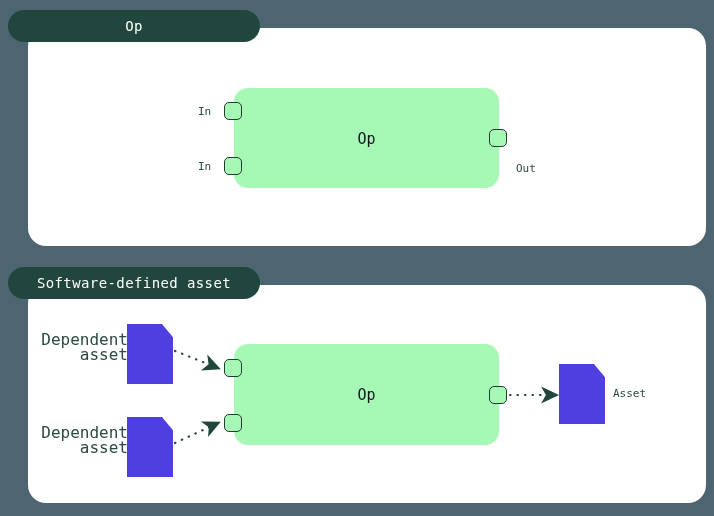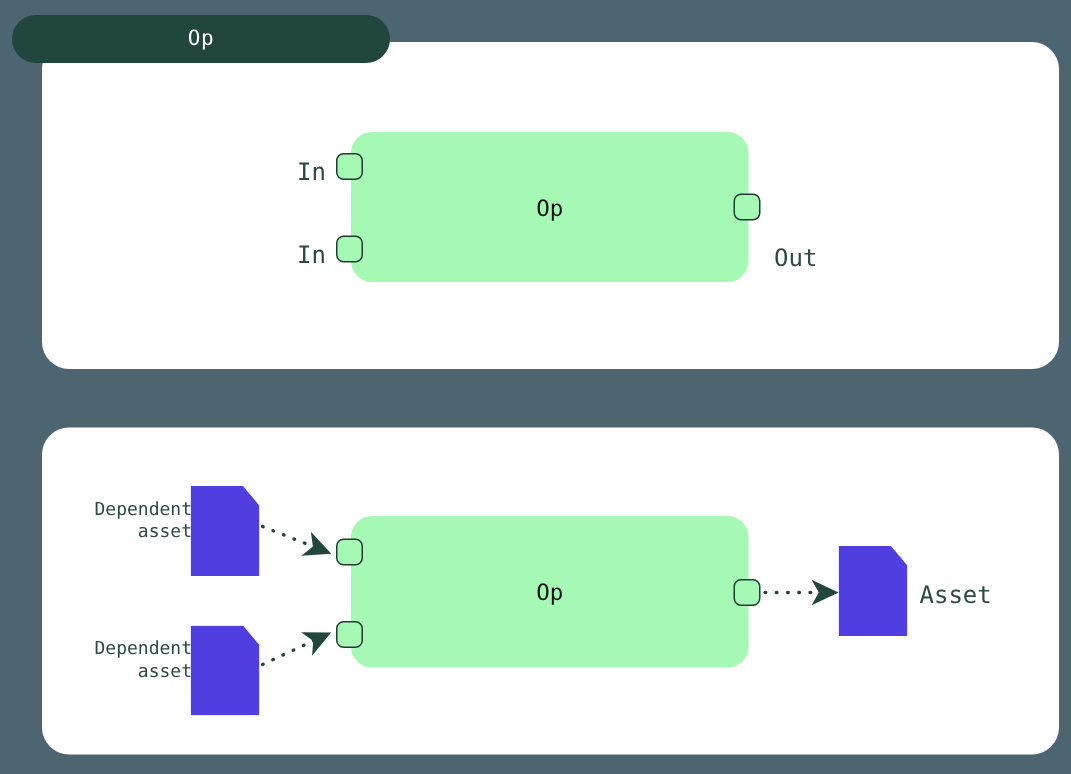--- a/index.html
+++ b/index.html
@@ -82,36 +82,36 @@
   #port-in-2  { left: 224px; top: 157px; }
   #port-out-1 { left: 489px; top: 129px; }
   #port-in-3  { left: 224px; top: 359px; }
   #port-in-4  { left: 224px; top: 414px; }
   #port-out-2 { left: 489px; top: 386px; }
 
   
   .portlabel {
     position: absolute;
     color: #2b4a43;
-    font-size: 16px;
+    font-size: 11px;
     white-space: nowrap;
     z-index: 4;
   }
   #label-in-1  { left: 198px; top: 105px; text-align: right; }
   #label-in-2  { left: 198px; top: 160px; text-align: right; }
   #label-out-1 { left: 516px; top: 131px; margin-top: 31px; }
   #label-asset { left: 613px; top: 387px; }
 
   
   .dep-label {
     position: absolute;
     width: 90px;
     text-align: right;
     color: #2b4a43;
-    font-size: 12px;
+    font-size: 16px;
     line-height: 15px;
     z-index: 4;
   }
   #dep-label-1 { left: 38px; top: 332px; }
   #dep-label-2 { left: 38px; top: 425px; }
 
   
   .asset-icon {
     position: absolute;
     width: 46px;
@@ -150,20 +150,21 @@
   <div class="port" id="port-in-1"></div>
   <div class="port" id="port-in-2"></div>
   <div class="port" id="port-out-1"></div>
 
   <div class="portlabel" id="label-in-1">In</div>
   <div class="portlabel" id="label-in-2">In</div>
   <div class="portlabel" id="label-out-1">Out</div>
 
   <div class="panel" id="panel-asset"></div>
 
+  <div class="badge" id="badge-asset">Software-defined asset</div>
 
   <div class="opbox" id="opbox-bottom"></div>
   <div class="oplabel" id="oplabel-bottom">Op</div>
 
   <div class="port" id="port-in-3"></div>
   <div class="port" id="port-in-4"></div>
   <div class="port" id="port-out-2"></div>
 
   <div class="asset-icon" id="asset-dep-1"></div>
   <div class="asset-icon" id="asset-dep-2"></div>

